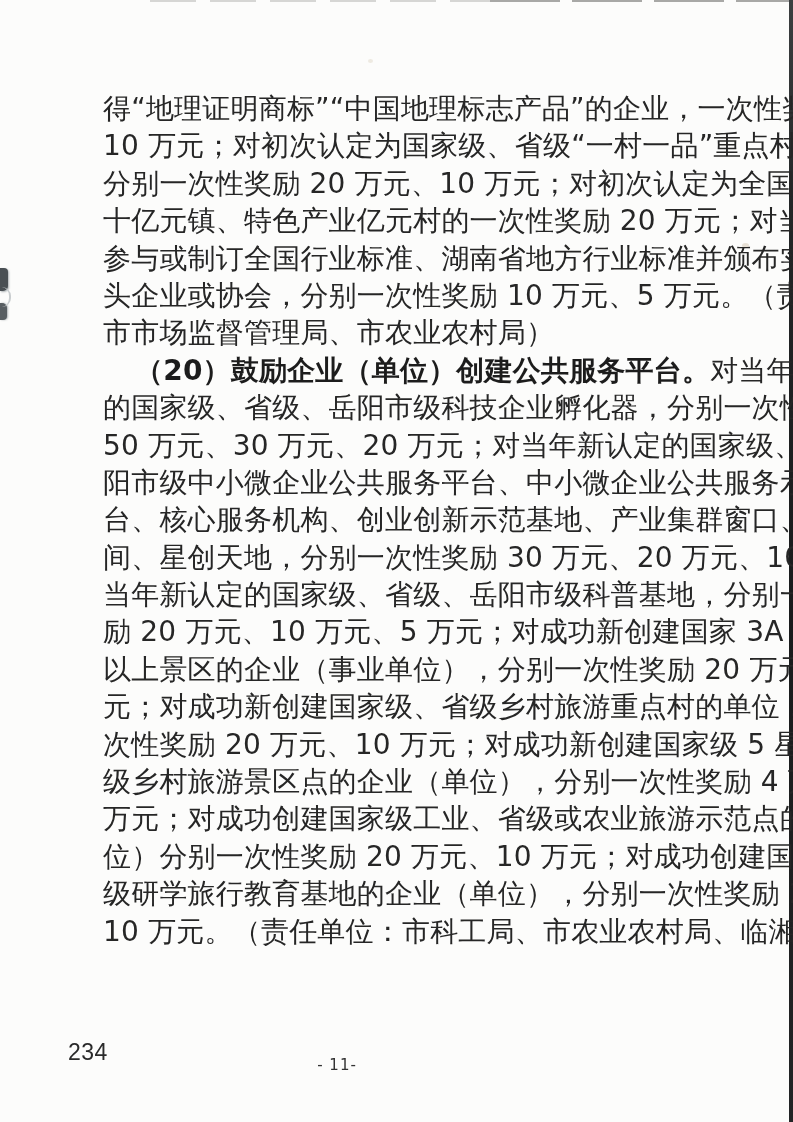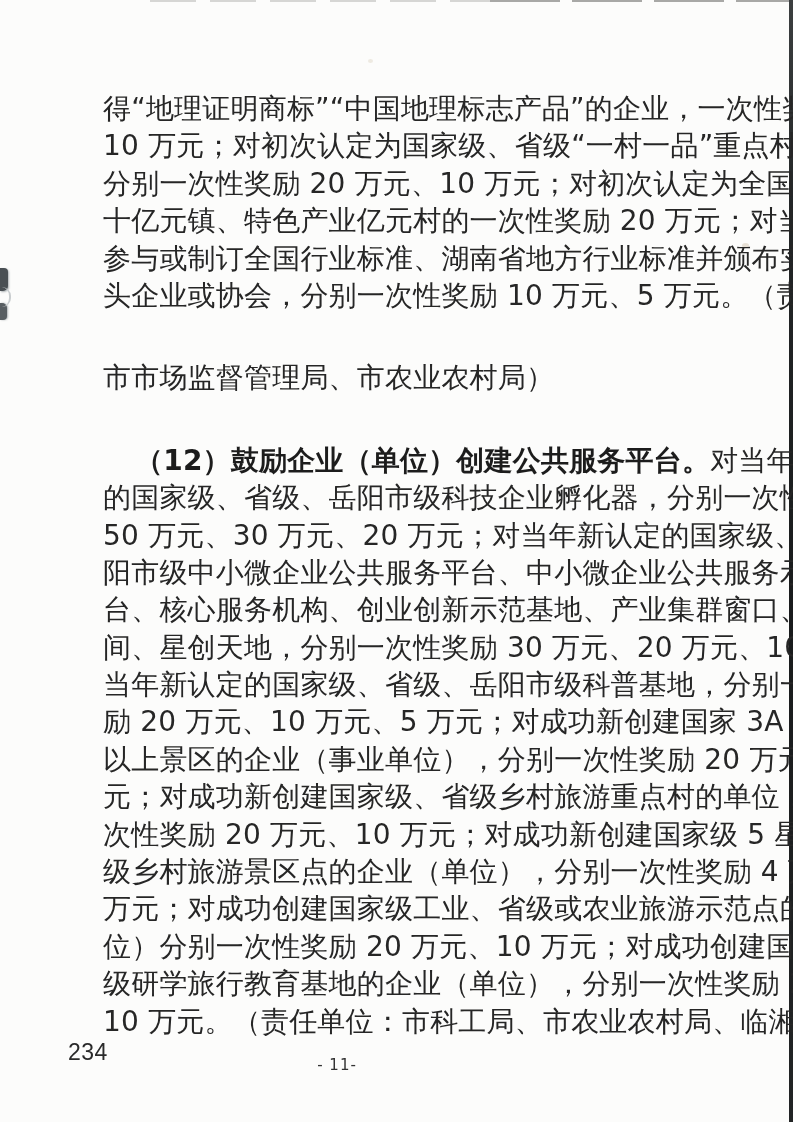--- a/index.html
+++ b/index.html
@@ -54,21 +54,21 @@
   }
   .line {
     height: 37.4px; line-height: 37.4px;
     font-size: 28px;
     letter-spacing: 0.2px;
     white-space: nowrap;
     text-align: justify;
     text-align-last: justify;
     font-weight: 400;
   }
-  .line.open { text-align: left; text-align-last: left; margin-top: 45px; }
+  .line.open { text-align: left; text-align-last: left; }
   .line.heading {
     padding-left: 45px;
     font-weight: 700;
     color: #1c1c1c;
   }
   .line.item-first { padding-left: 32px; }
   .bold-lead { font-weight: 700; color: #1c1c1c; }
 
   
   .scan-number {
@@ -107,21 +107,21 @@
       <div class="line">分别一次性奖励 20 万元、10 万元；对初次认定为全国特色产业</div>
       <div class="line">十亿元镇、特色产业亿元村的一次性奖励 20 万元；对当年成功</div>
       <div class="line">参与或制订全国行业标准、湖南省地方行业标准并颁布实施的牵</div>
       <div class="line">头企业或协会，分别一次性奖励 10 万元、5 万元。（责任单位：</div>
       <div class="line open">市市场监督管理局、市农业农村局）</div>
     </div>
 
 
     <div>
       <div class="line open item-first">
-        <span class="bold-lead">（12）鼓励企业（单位）创建公共服务平台。</span><span>对当年新认定</span>
+        <span class="bold-lead">（20）鼓励企业（单位）创建公共服务平台。</span><span>对当年新认定</span>
       </div>
       <div class="line">的国家级、省级、岳阳市级科技企业孵化器，分别一次性奖励</div>
       <div class="line">50 万元、30 万元、20 万元；对当年新认定的国家级、省级、岳</div>
       <div class="line">阳市级中小微企业公共服务平台、中小微企业公共服务示范平</div>
       <div class="line">台、核心服务机构、创业创新示范基地、产业集群窗口、众创空</div>
       <div class="line">间、星创天地，分别一次性奖励 30 万元、20 万元、10 万元；对</div>
       <div class="line">当年新认定的国家级、省级、岳阳市级科普基地，分别一次性奖</div>
       <div class="line">励 20 万元、10 万元、5 万元；对成功新创建国家 3A 级、4A 级</div>
       <div class="line">以上景区的企业（事业单位），分别一次性奖励 20 万元、30 万</div>
       <div class="line">元；对成功新创建国家级、省级乡村旅游重点村的单位，分别一</div>

